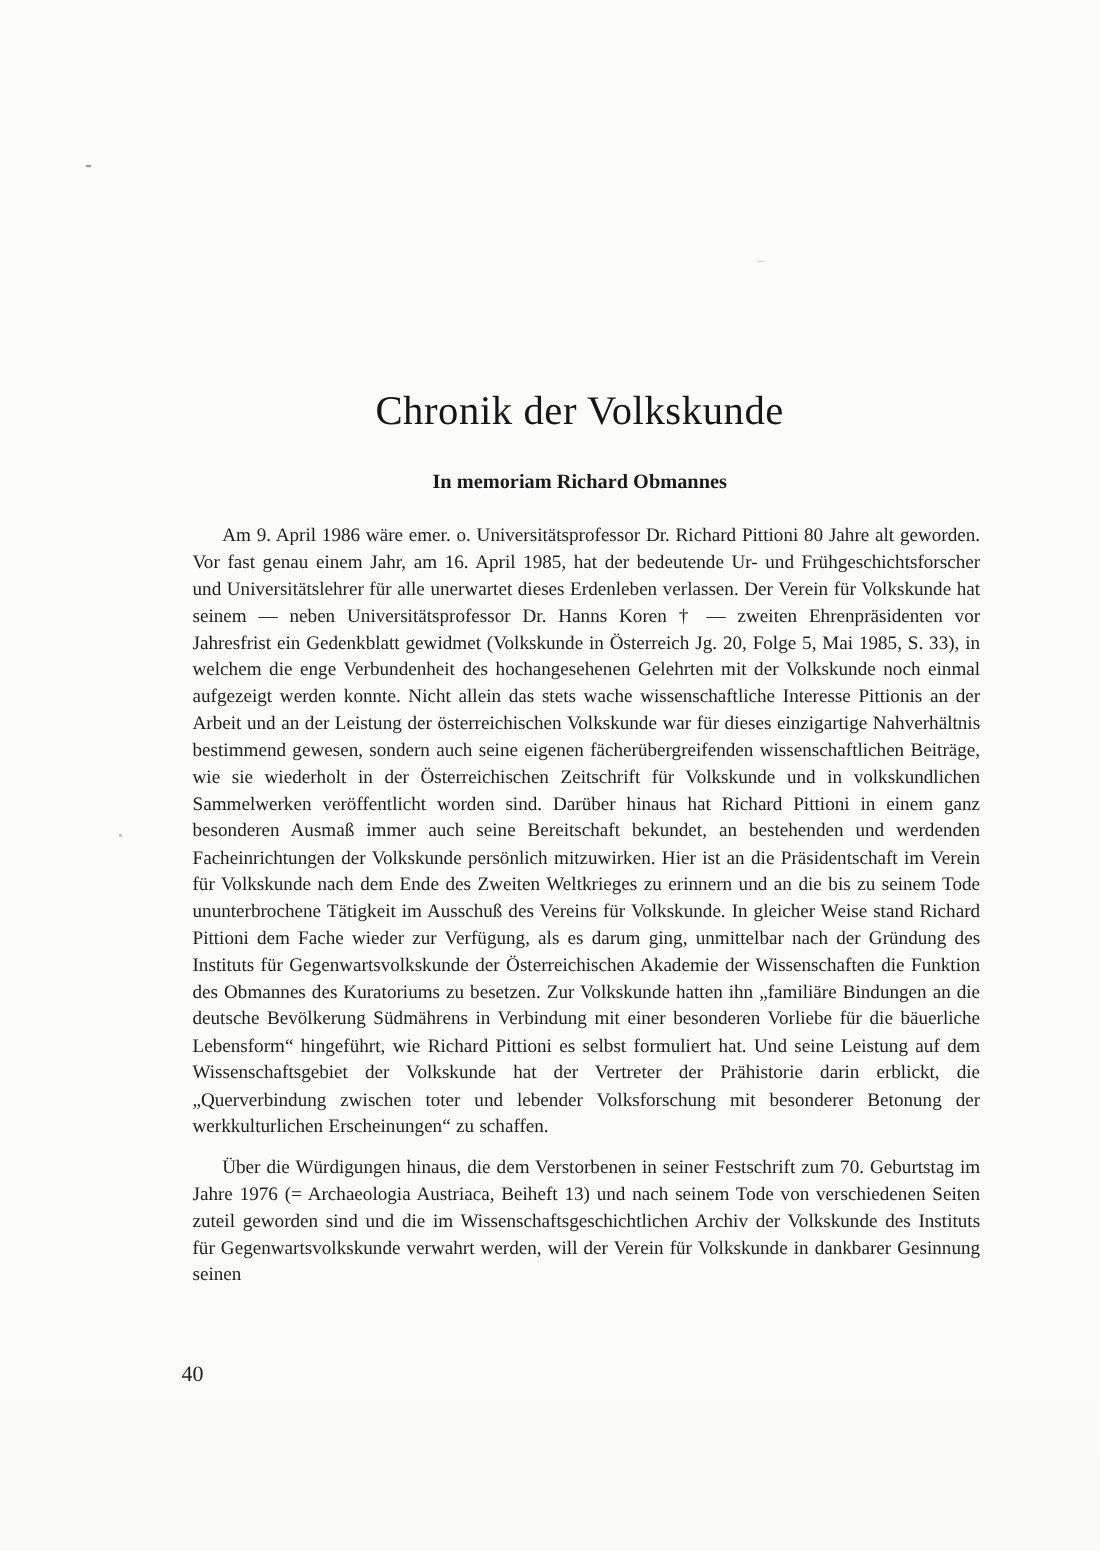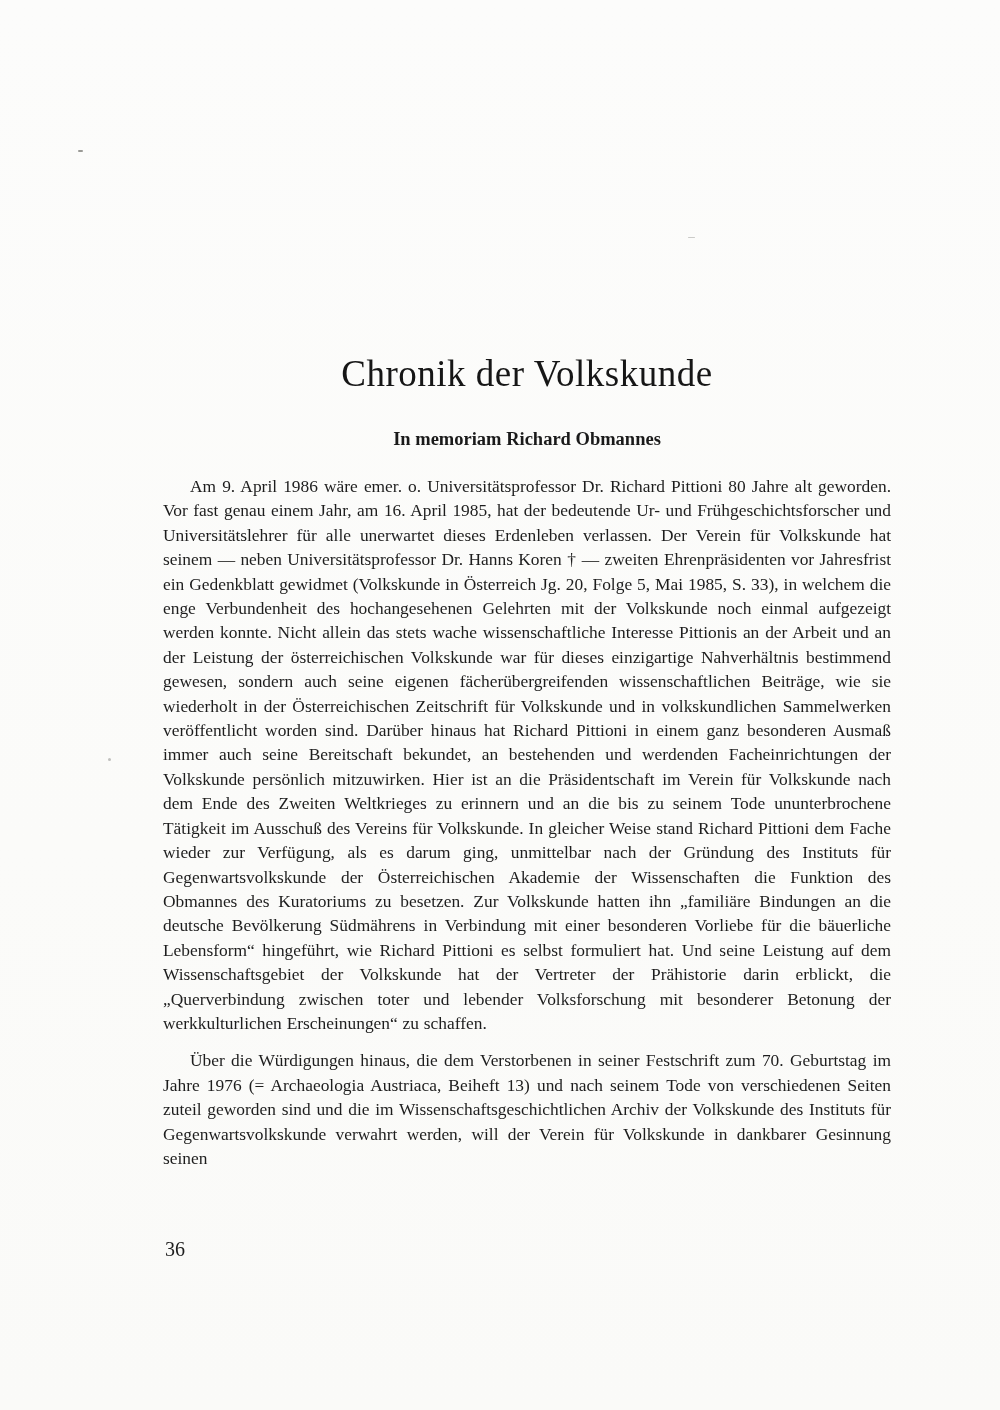--- a/index.html
+++ b/index.html
@@ -40,21 +40,21 @@
     font-weight: 700;
     text-align: center;
     margin: 0 0 24px 0;
     color: #1a1a1a;
   }
   .body-paragraph {
     font-size: 17.4px;
     line-height: 24.4px;
     text-align: justify;
     text-indent: 27px;
-    margin: 0 0 13px 0;
+    margin: 0 0 13px 12px;
     hyphens: auto;
     -webkit-hyphens: auto;
     word-spacing: 0.5px;
     color: #1d1d1d;
   }
   .page-number {
     position: absolute;
     left: 165px;
     top: 1238px;
     font-size: 20px;
@@ -81,15 +81,15 @@
   <div class="content">
     <h1 class="doc-title">Chronik der Volkskunde</h1>
 
     <h2 class="doc-subtitle">In memoriam Richard Obmannes</h2>
 
     <p class="body-paragraph">Am 9. April 1986 wäre emer. o. Universitätsprofessor Dr. Richard Pittioni 80 Jahre alt geworden. Vor fast genau einem Jahr, am 16. April 1985, hat der bedeutende Ur- und Frühgeschichtsforscher und Universitätslehrer für alle unerwartet dieses Erdenleben verlassen. Der Verein für Volkskunde hat seinem — neben Universitätsprofessor Dr. Hanns Koren † — zweiten Ehrenpräsidenten vor Jahresfrist ein Gedenkblatt gewidmet (Volkskunde in Österreich Jg. 20, Folge 5, Mai 1985, S. 33), in welchem die enge Verbundenheit des hochangesehenen Gelehrten mit der Volkskunde noch einmal aufgezeigt werden konnte. Nicht allein das stets wache wissenschaftliche Interesse Pittionis an der Arbeit und an der Leistung der österreichischen Volkskunde war für dieses einzigartige Nahverhältnis bestimmend gewesen, sondern auch seine eigenen fächerübergreifenden wissenschaftlichen Beiträge, wie sie wiederholt in der Österreichischen Zeitschrift für Volkskunde und in volkskundlichen Sammelwerken veröffentlicht worden sind. Darüber hinaus hat Richard Pittioni in einem ganz besonderen Ausmaß immer auch seine Bereitschaft bekundet, an bestehenden und werdenden Facheinrichtungen der Volkskunde persönlich mitzuwirken. Hier ist an die Präsidentschaft im Verein für Volkskunde nach dem Ende des Zweiten Weltkrieges zu erinnern und an die bis zu seinem Tode ununterbrochene Tätigkeit im Ausschuß des Vereins für Volkskunde. In gleicher Weise stand Richard Pittioni dem Fache wieder zur Verfügung, als es darum ging, unmittelbar nach der Gründung des Instituts für Gegenwartsvolkskunde der Österreichischen Akademie der Wissenschaften die Funktion des Obmannes des Kuratoriums zu besetzen. Zur Volkskunde hatten ihn „familiäre Bindungen an die deutsche Bevölkerung Südmährens in Verbindung mit einer besonderen Vorliebe für die bäuerliche Lebensform“ hingeführt, wie Richard Pittioni es selbst formuliert hat. Und seine Leistung auf dem Wissenschaftsgebiet der Volkskunde hat der Vertreter der Prähistorie darin erblickt, die „Querverbindung zwischen toter und lebender Volksforschung mit besonderer Betonung der werkkulturlichen Erscheinungen“ zu schaffen.</p>
 
     <p class="body-paragraph">Über die Würdigungen hinaus, die dem Verstorbenen in seiner Festschrift zum 70. Geburtstag im Jahre 1976 (= Archaeologia Austriaca, Beiheft 13) und nach seinem Tode von verschiedenen Seiten zuteil geworden sind und die im Wissenschaftsgeschichtlichen Archiv der Volkskunde des Instituts für Gegenwartsvolkskunde verwahrt werden, will der Verein für Volkskunde in dankbarer Gesinnung seinen</p>
   </div>
 
-  <div class="page-number">36</div>
+  <div class="page-number">40</div>
 
 </div>
 
 </body></html>

